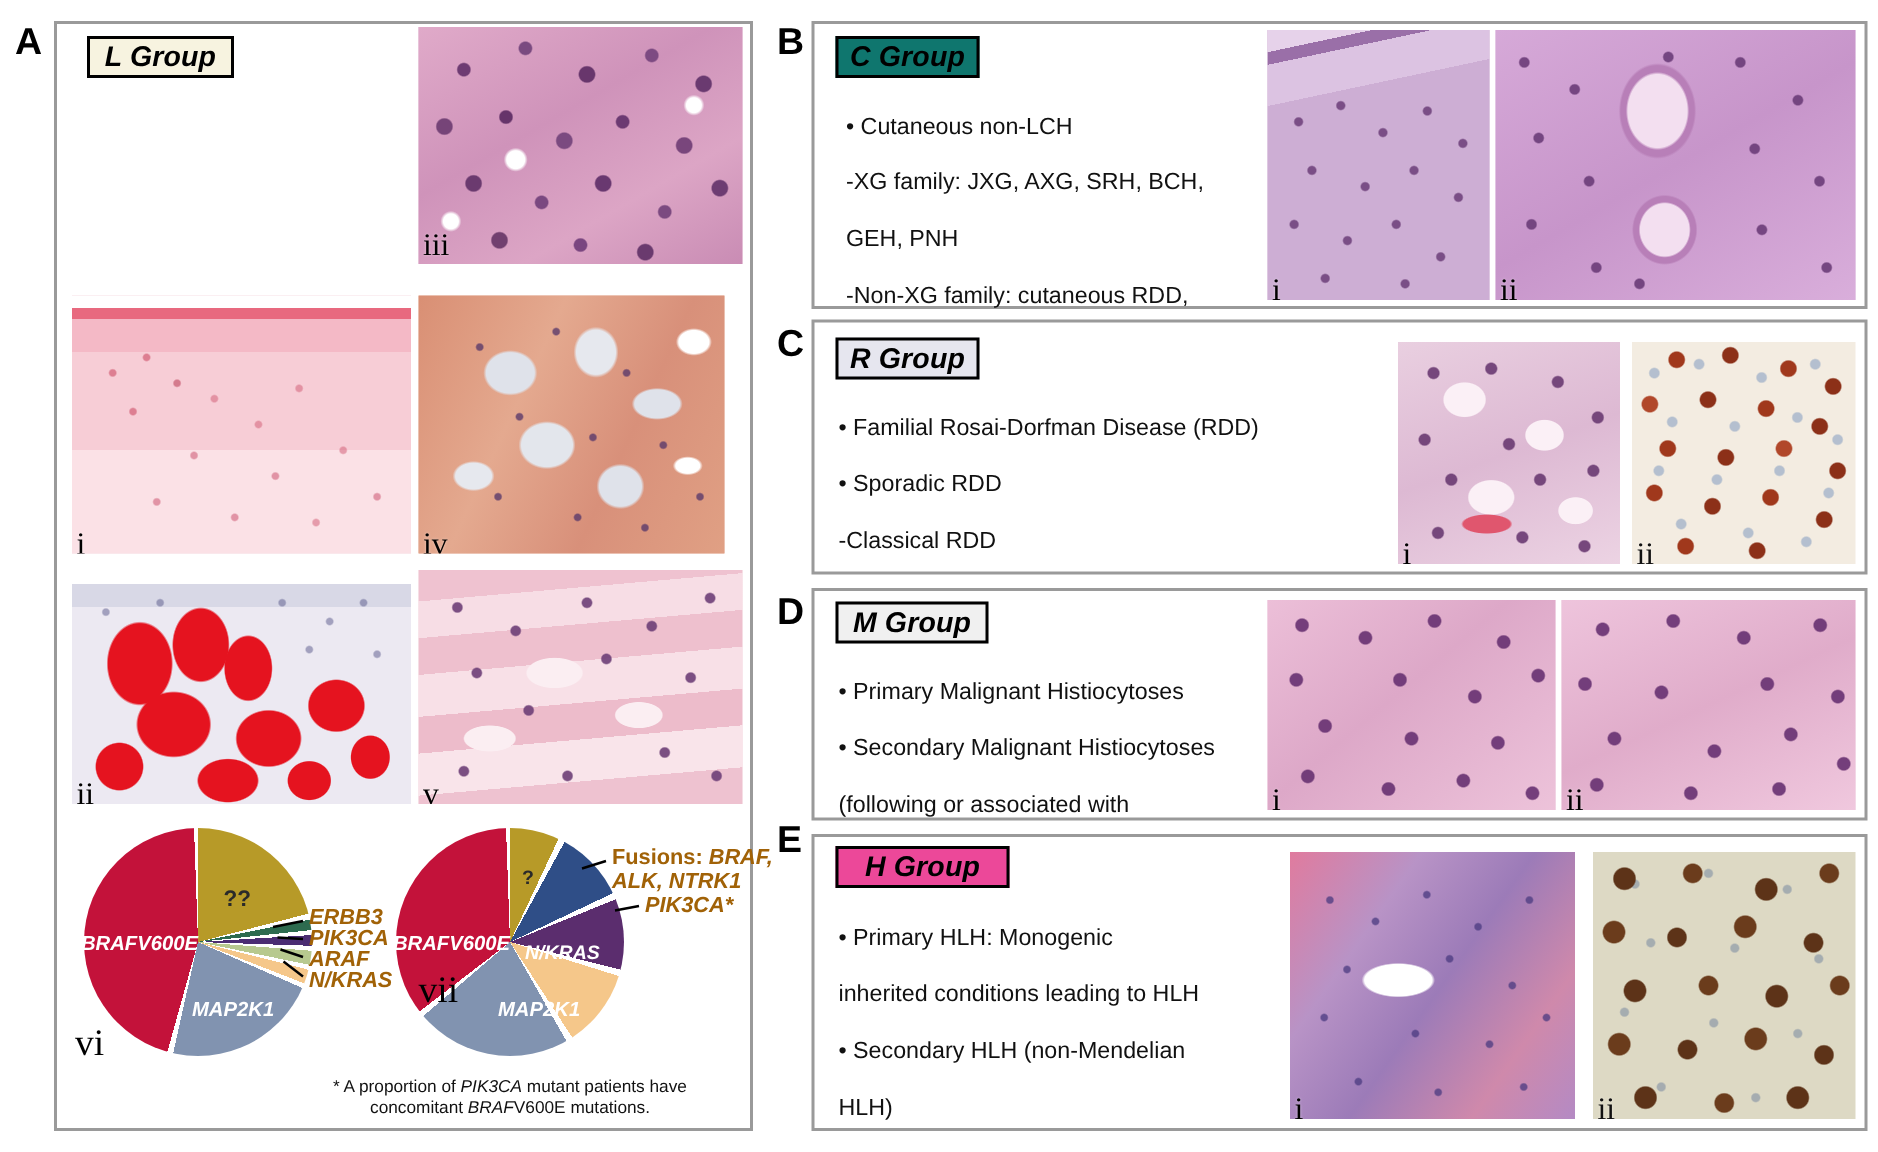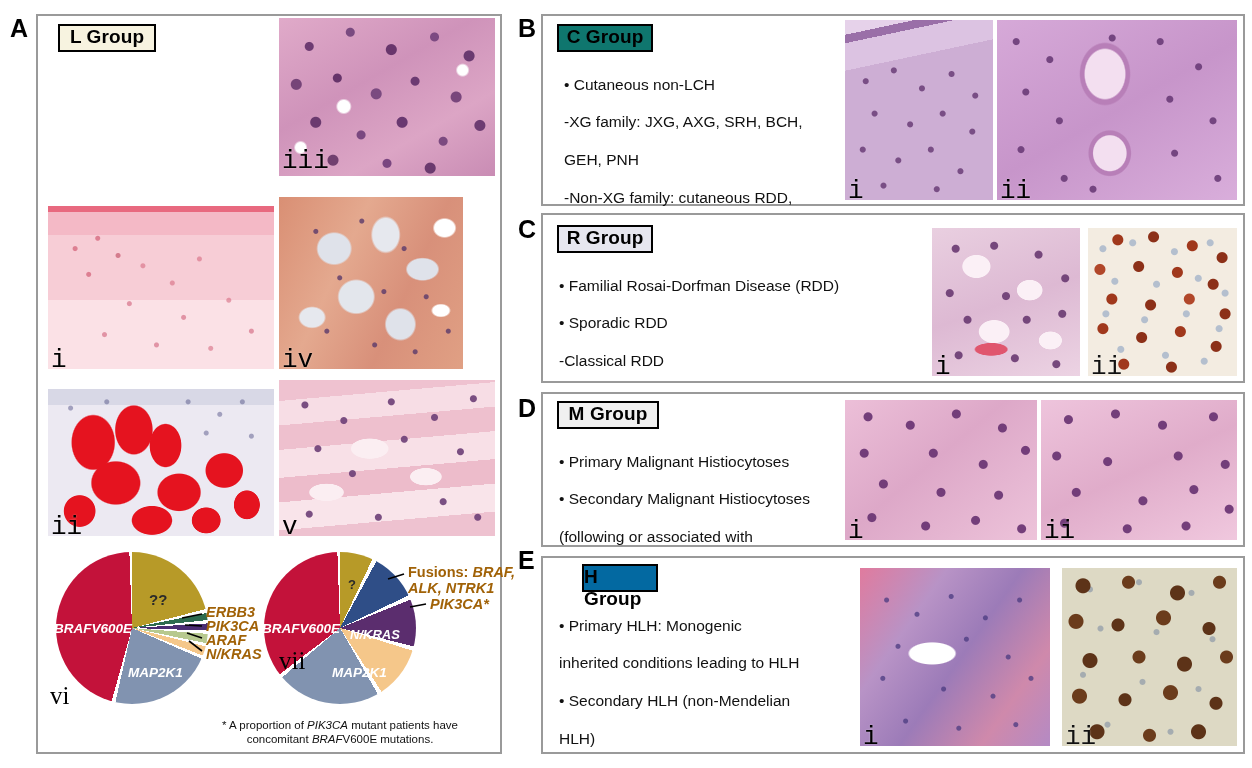--- a/index.html
+++ b/index.html
@@ -27,24 +27,25 @@
     border:2px solid #9a9a9a;
     background:#ffffff;
     box-sizing:border-box;
   }
 
   
   .chip{
     position:absolute;
     border:2.5px solid #000;
     box-sizing:border-box;
-    display:flex;align-items:flex-start;justify-content:center;
+    display:flex;align-items:flex-end;justify-content:center;
     font-weight:bold;
     letter-spacing:.1px;
     color:#000;
+    font-style:italic;
   }
 
   
   .txt{
     position:absolute;
     font-size:15.5px;
     line-height:1.215;
     white-space:pre-line;
     color:#111;
   }
@@ -52,22 +53,22 @@
   .txt .it{font-style:italic;}
 
   
   .hist{
     position:absolute;
     overflow:hidden;
     box-sizing:border-box;
   }
   .hist .rn{
     position:absolute;left:3px;bottom:-4px;
-    font-size:26px;font-weight:500;color:#000;
-    font-family:Liberation Mono, monospace;
+    font-size:21px;font-weight:500;color:#000;
+    font-family:Liberation Serif, serif;
     line-height:1;
     text-shadow:0 0 2px rgba(255,255,255,.45);
   }
   .hist .rn.dk{color:#111;}
 
   
   .sp{position:absolute;left:0;top:0;right:0;bottom:0;}
 
   
   .piewrap{position:absolute;}
@@ -147,21 +148,21 @@
       radial-gradient(circle at 36% 62%, #cc5570 0 2px, transparent 3px),
       radial-gradient(circle at 60% 70%, #cc5570 0 2px, transparent 3px),
       radial-gradient(circle at 80% 60%, #d4637a 0 2px, transparent 3px),
       radial-gradient(circle at 25% 80%, #cc5570 0 2px, transparent 3px),
       radial-gradient(circle at 48% 86%, #cc5570 0 2px, transparent 3px),
       radial-gradient(circle at 72% 88%, #d4637a 0 2px, transparent 3px),
       radial-gradient(circle at 90% 78%, #cc5570 0 2px, transparent 3px);"></div>
     <div class="rn">i</div>
   </div>
 
-  <div class="hist" style="left:279px;top:197px;width:184px;height:172px;background:#e2a086;">
+  <div class="hist" style="left:279px;top:197px;width:204px;height:172px;background:#e2a086;">
     <div class="sp" style="background:
       radial-gradient(ellipse at 30% 30%, #dfe2ea 0 16px, transparent 18px),
       radial-gradient(ellipse at 58% 22%, #e6e8ee 0 13px, transparent 15px),
       radial-gradient(ellipse at 78% 42%, #dfe2ea 0 15px, transparent 17px),
       radial-gradient(ellipse at 42% 58%, #e3e6ec 0 17px, transparent 19px),
       radial-gradient(ellipse at 66% 74%, #dfe2ea 0 14px, transparent 16px),
       radial-gradient(ellipse at 18% 70%, #e6e8ee 0 12px, transparent 14px),
       radial-gradient(ellipse at 90% 18%, #ffffff 0 10px, transparent 12px),
       radial-gradient(ellipse at 88% 66%, #ffffff 0 8px, transparent 10px),
       linear-gradient(115deg,#d98f74 0%,#e4a98f 35%,#d8907a 65%,#e0a084 100%);"></div>
@@ -504,21 +505,21 @@
       radial-gradient(circle at 12% 88%, #6a3473 0 4px, transparent 5px),
       radial-gradient(circle at 44% 92%, #6a3473 0 4px, transparent 5px),
       radial-gradient(circle at 74% 90%, #6a3473 0 4px, transparent 5px),
       radial-gradient(circle at 96% 78%, #6a3473 0 4px, transparent 5px);"></div>
     <div class="rn">ii</div>
   </div>
 
   <div class="plabel" style="left:518px;top:548px;">E</div>
   <div class="panel" style="left:541px;top:556px;width:704px;height:198px;"></div>
 
-  <div class="chip" style="left:557px;top:564px;width:76px;height:28px;background:#0369a1;font-size:19px;margin-left:25px;">
+  <div class="chip" style="left:557px;top:564px;width:116px;height:28px;background:#ec4899;font-size:19px;">
     <span>H Group</span>
   </div>
 
   <div class="txt" style="left:559px;top:598px;width:300px;">
     <span class="li">• Primary HLH: Monogenic</span>
     <span class="li">inherited conditions leading to HLH</span>
     <span class="li">• Secondary HLH (non-Mendelian</span>
     <span class="li">HLH)</span>
     <span class="li">• HLH of unknown/uncertain origin</span>
   </div>

